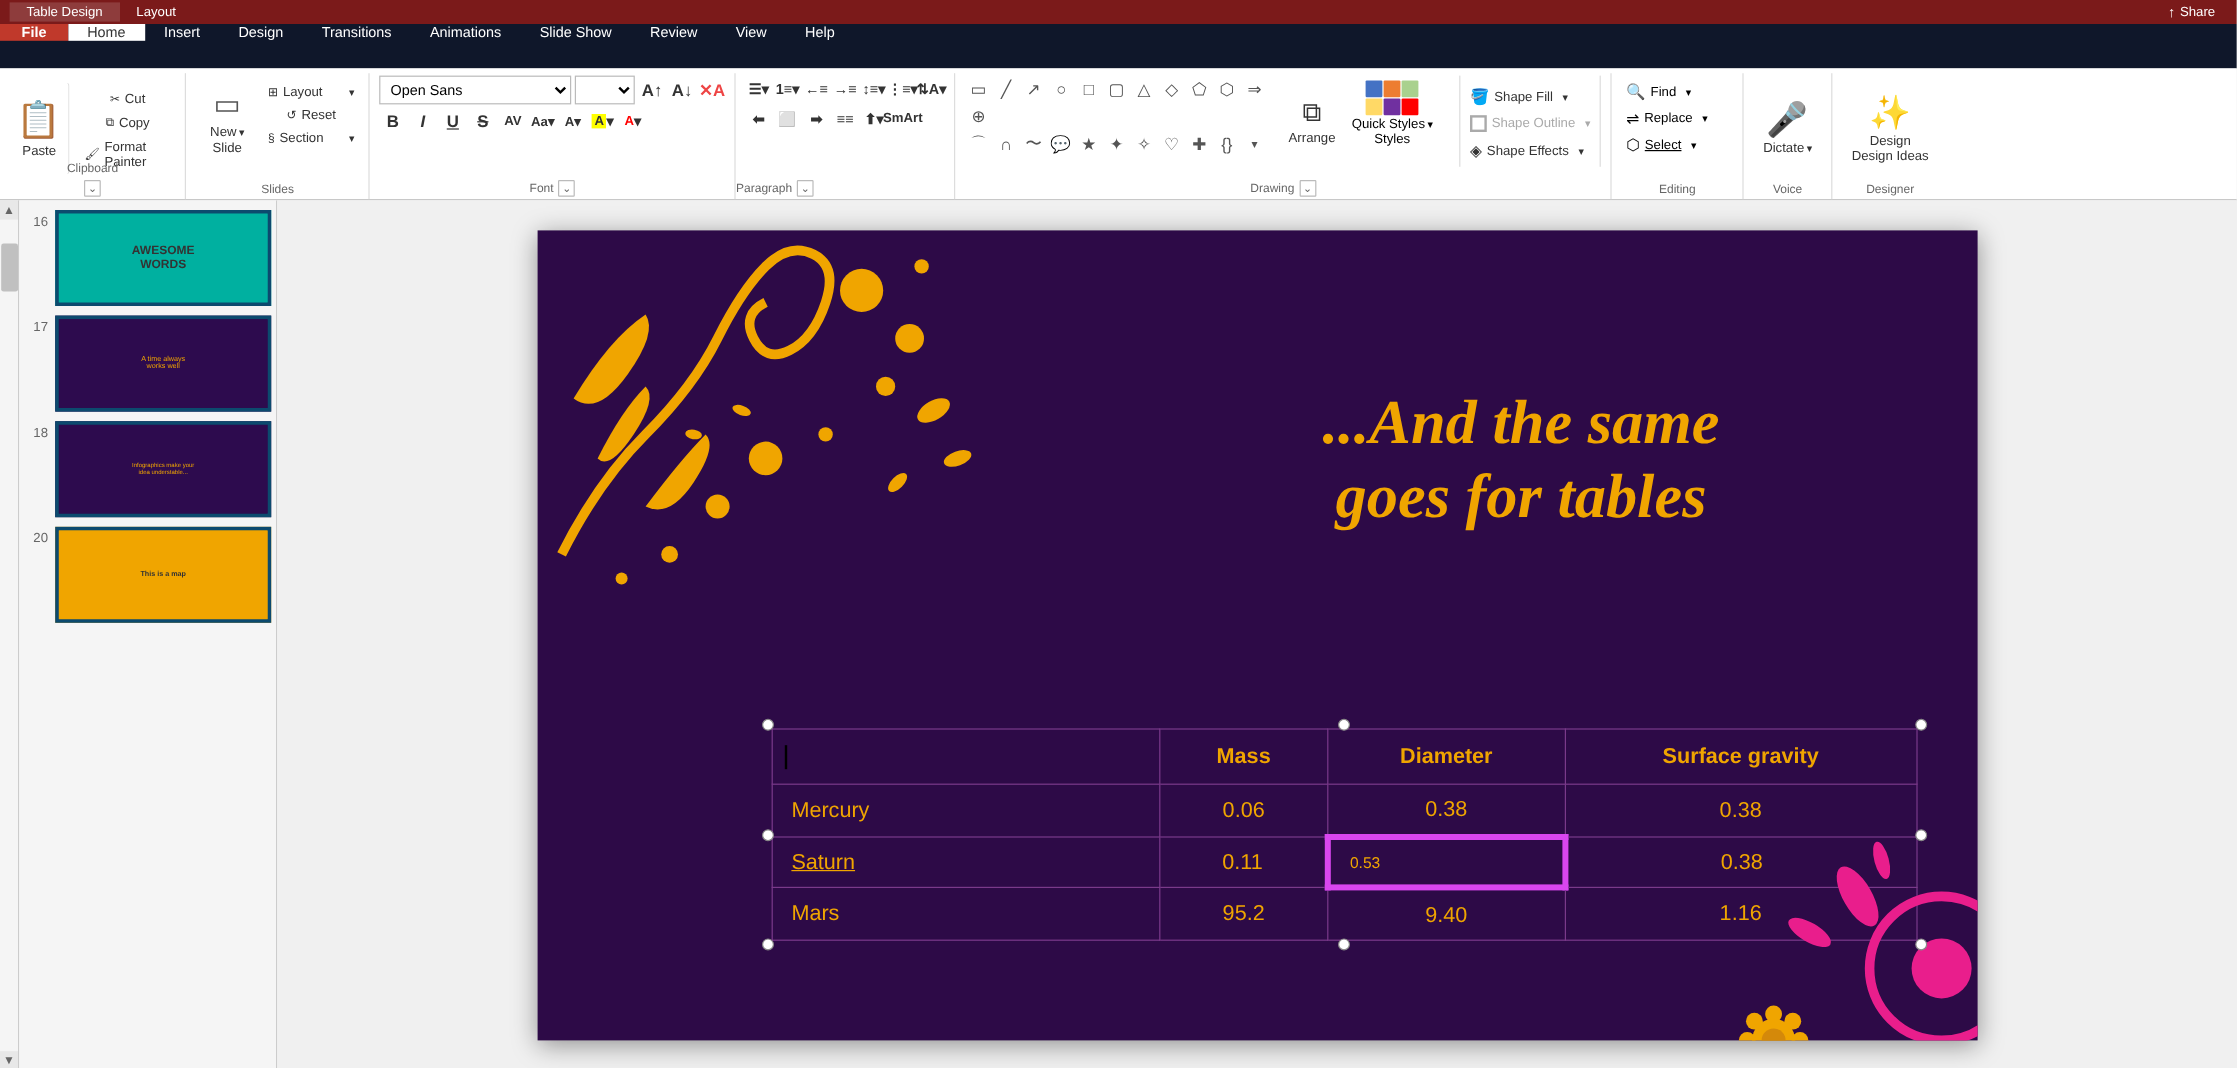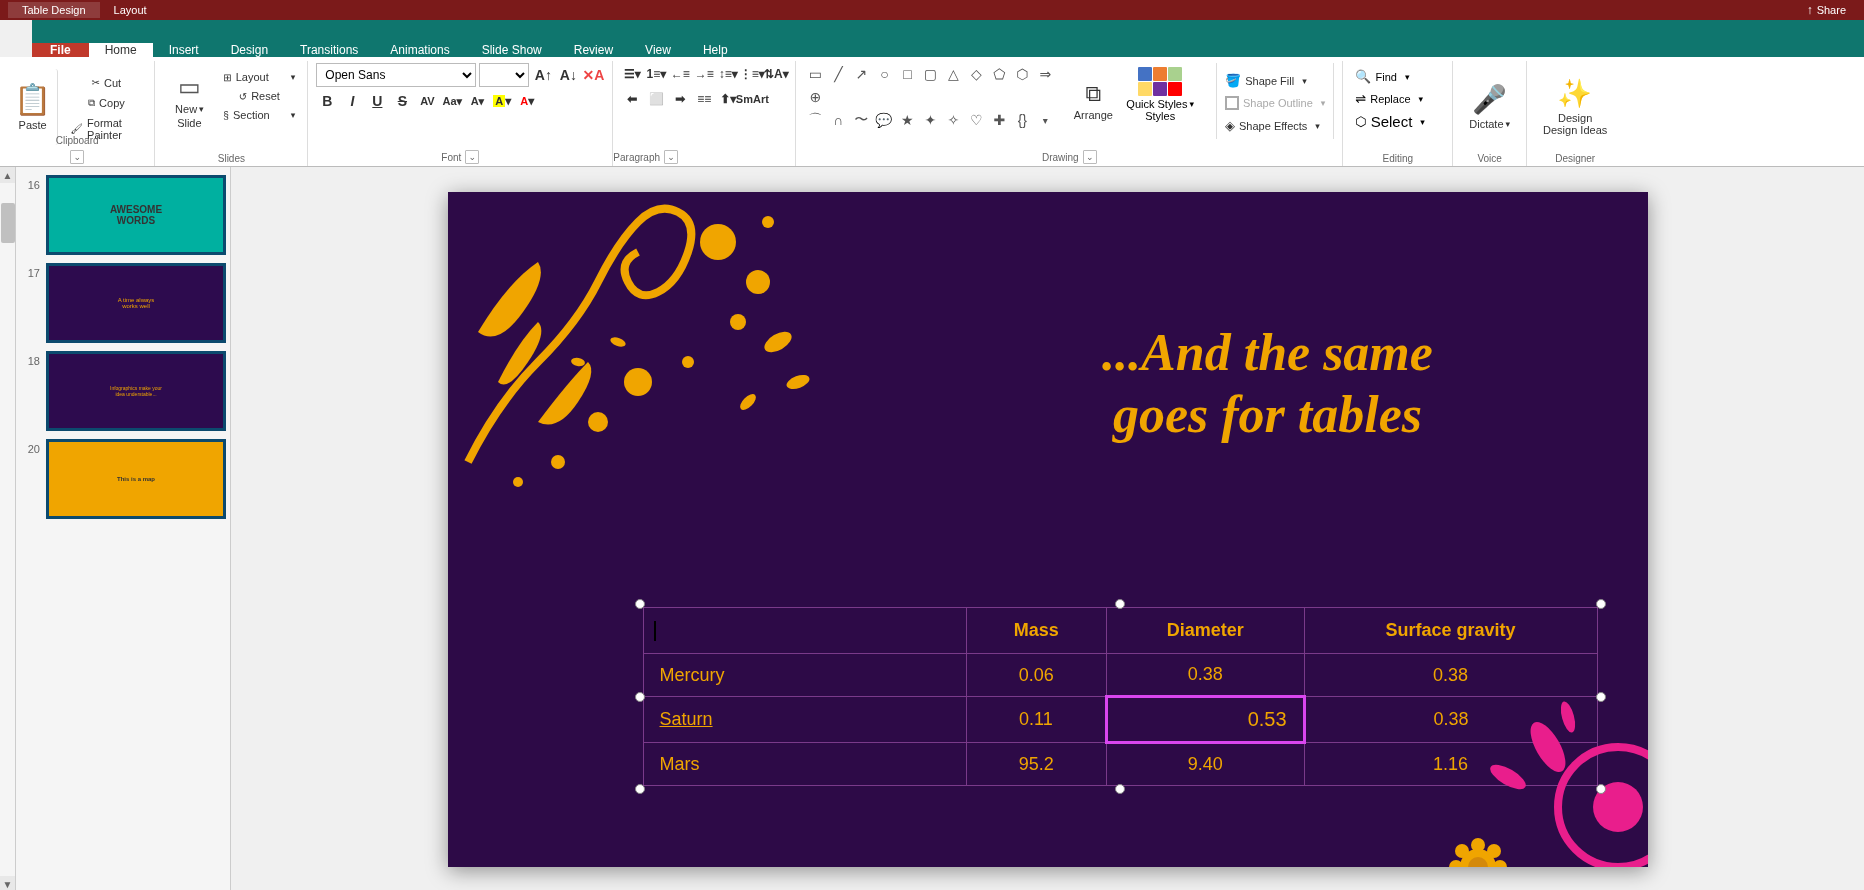--- a/index.html
+++ b/index.html
@@ -1,24 +1,23 @@
 <!DOCTYPE html>
 <html><head>
   <meta charset="utf-8">
   <style>
     * { box-sizing: border-box; margin: 0; padding: 0; }
     body { font-family: 'Segoe UI', Arial, sans-serif; background: #f0f0f0; overflow: hidden; width: 1864px; height: 890px; }
 
     
     .tab-bar {
       display: flex;
-      background: #0f766e;
+      background: #0f172a;
       height: 37px;
-      align-items: flex-end;
-      margin-left: 32px;
+      align-items: flex-start;
     }
     .tab-item {
       padding: 0 16px;
       display: flex;
       align-items: center;
       color: #fff;
       font-size: 12px;
       cursor: pointer;
       white-space: nowrap;
     }
@@ -611,21 +610,21 @@
         <span style="font-size:11px;">Find</span>
         <span style="font-size:9px; margin-left:4px;">▾</span>
       </div>
       <div class="find-row">
         <span style="font-size:13px;">⇌</span>
         <span style="font-size:11px;">Replace</span>
         <span style="font-size:9px; margin-left:4px;">▾</span>
       </div>
       <div class="select-row">
         <span style="font-size:13px;">⬡</span>
-        <span style="font-size:15px;">Select</span>
+        <span style="font-size:11px;text-decoration:underline;">Select</span>
         <span style="font-size:9px; margin-left:4px;">▾</span>
       </div>
     </div>
     <div class="ribbon-group-label">
       <span>Editing</span>
     </div>
   </div>
 
   <div class="ribbon-group" style="min-width:70px; border-right:1px solid #ddd;">
     <div class="ribbon-group-content" style="align-items:center; padding-bottom:16px;">
@@ -784,21 +783,21 @@
           <tbody>
             <tr>
               <td style="color:#f0a500; font-size:18px; padding:10px 16px; border:1px solid #7a3a8a; text-align:left;">Mercury</td>
               <td style="color:#f0a500; font-size:18px; padding:10px 16px; border:1px solid #7a3a8a; text-align:center;">0.06</td>
               <td style="color:#f0a500; font-size:18px; padding:10px 16px; border:1px solid #7a3a8a; text-align:center;">0.38</td>
               <td style="color:#f0a500; font-size:18px; padding:10px 16px; border:1px solid #7a3a8a; text-align:center;">0.38</td>
             </tr>
             <tr>
               <td style="color:#f0a500; font-size:18px; padding:10px 16px; border:1px solid #7a3a8a; text-align:left; text-decoration:underline; cursor:pointer;">Saturn</td>
               <td style="color:#f0a500; font-size:18px; padding:10px 16px; border:1px solid #7a3a8a; text-align:center;">0.11</td>
-              <td style="color:#f0a500; font-size:20px; padding:10px 16px; border:3px solid #d946ef; text-align:right;">0.53</td>
+              <td style="color:#f0a500; font-size:13px; padding:10px 16px; border:5px solid #d946ef; text-align:left;">0.53</td>
               <td style="color:#f0a500; font-size:18px; padding:10px 16px; border:1px solid #7a3a8a; text-align:center;">0.38</td>
             </tr>
             <tr>
               <td style="color:#f0a500; font-size:18px; padding:10px 16px; border:1px solid #7a3a8a; text-align:left;">Mars</td>
               <td style="color:#f0a500; font-size:18px; padding:10px 16px; border:1px solid #7a3a8a; text-align:center;">95.2</td>
               <td style="color:#f0a500; font-size:18px; padding:10px 16px; border:1px solid #7a3a8a; text-align:center;">9.40</td>
               <td style="color:#f0a500; font-size:18px; padding:10px 16px; border:1px solid #7a3a8a; text-align:center;">1.16</td>
             </tr>
           </tbody>
         </table>

